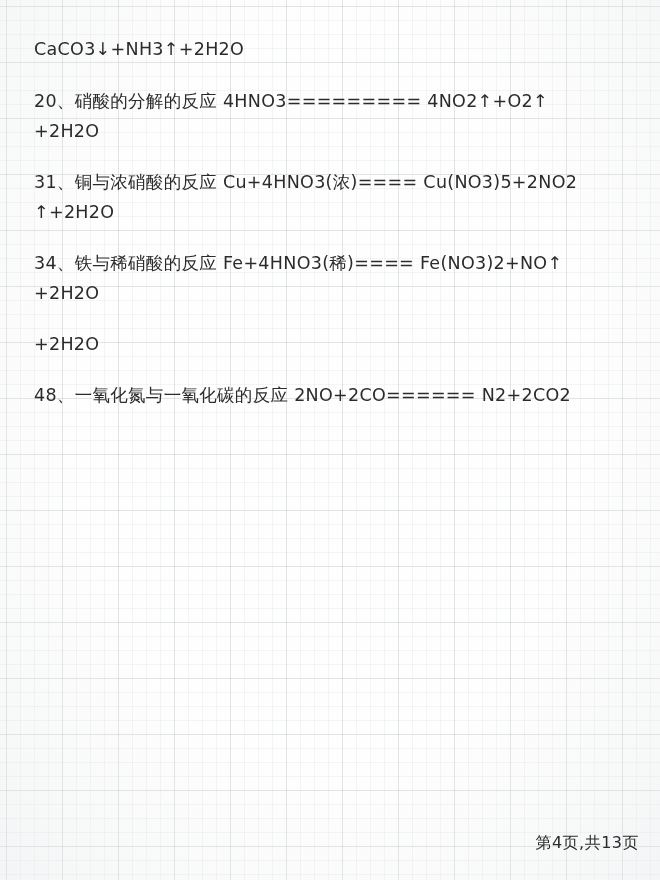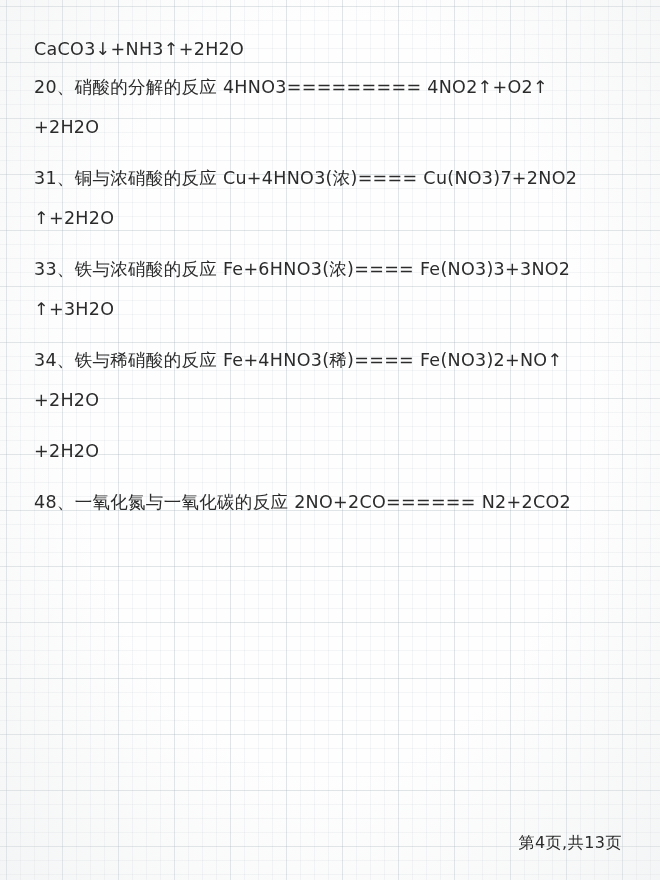--- a/index.html
+++ b/index.html
@@ -47,28 +47,28 @@
     font-size: 17.5px;
     line-height: 30px;
     letter-spacing: 0.3px;
     white-space: pre-wrap;
     word-break: break-word;
   }
   .para {
     margin-bottom: 21px;
   }
   .para .line + .line {
-    margin-top: 10px;
+    margin-top: 0;
   }
   .first-para {
-    margin-bottom: 8px;
+    margin-bottom: 22px;
   }
   .footer {
     position: absolute;
-    right: 38px;
+    right: 21px;
     bottom: 26px;
     z-index: 3;
     color: #2b2b2b;
     font-size: 16px;
     letter-spacing: 0.5px;
   }
 </style>
 </head>
 <body>
 
@@ -79,31 +79,27 @@
     <div class="para first-para">
       <div class="line">CaCO3↓+NH3↑+2H2O</div>
     </div>
 
     <div class="para">
       <div class="line">20、硝酸的分解的反应 4HNO3========= 4NO2↑+O2↑</div>
       <div class="line">+2H2O</div>
     </div>
 
     <div class="para">
-      <div class="line">31、铜与浓硝酸的反应 Cu+4HNO3(浓)==== Cu(NO3)7+2NO2</div>
+      <div class="line">31、铜与浓硝酸的反应 Cu+4HNO3(浓)==== Cu(NO3)5+2NO2</div>
       <div class="line">↑+2H2O</div>
     </div>
 
     <div class="para">
     </div>
 
-    <div class="para">
-      <div class="line">33、铁与浓硝酸的反应 Fe+6HNO3(浓)==== Fe(NO3)3+3NO2</div>
-      <div class="line">↑+3H2O</div>
-    </div>
 
     <div class="para">
       <div class="line">34、铁与稀硝酸的反应 Fe+4HNO3(稀)==== Fe(NO3)2+NO↑</div>
       <div class="line">+2H2O</div>
     </div>
 
     <div class="para">
       <div class="line">+2H2O</div>
     </div>
 

